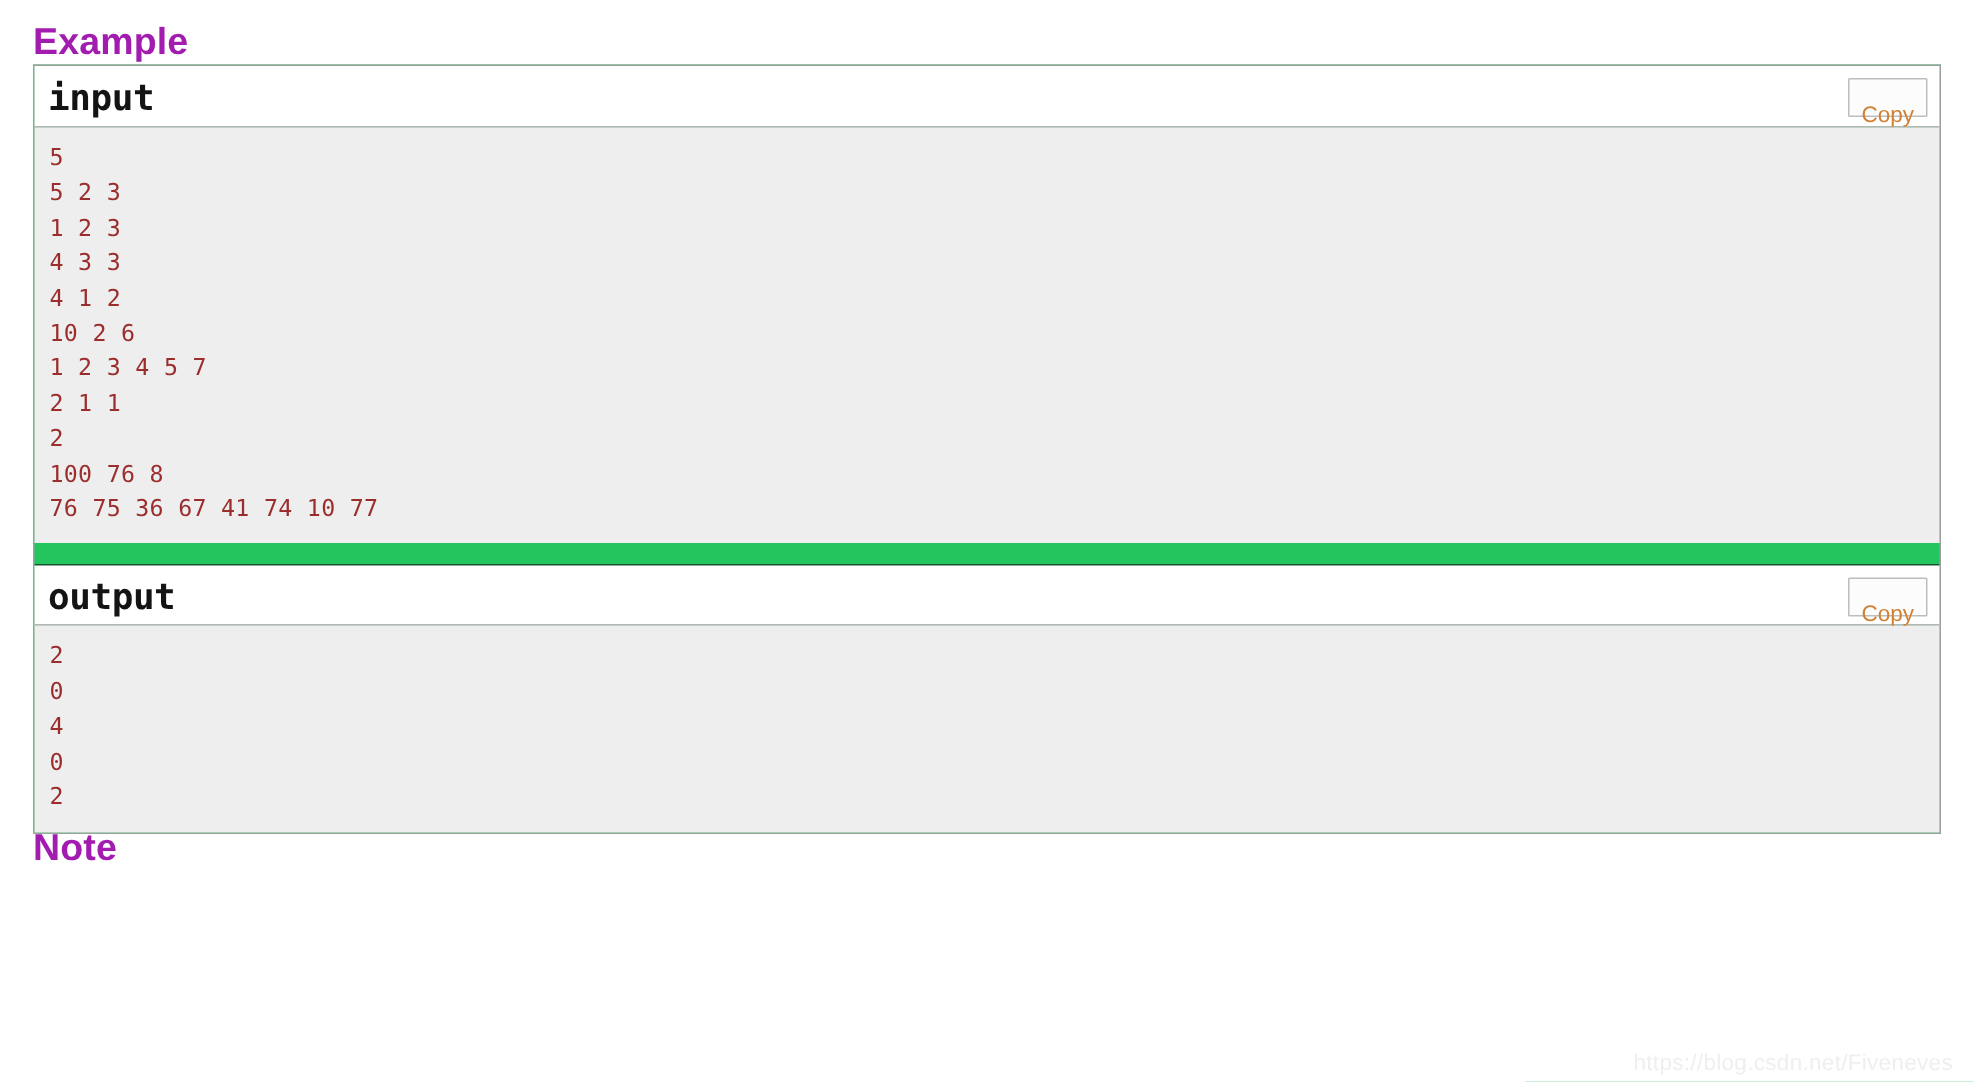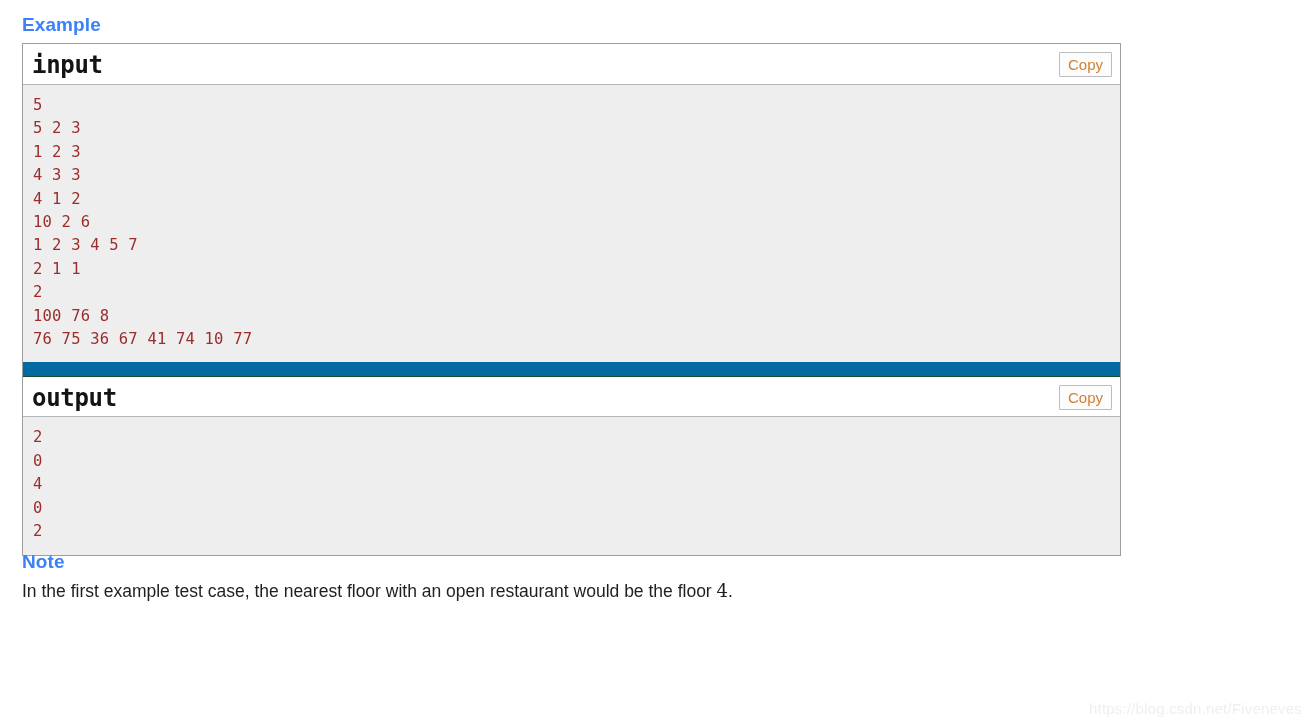--- a/index.html
+++ b/index.html
@@ -18,43 +18,43 @@
   }
 
   .page {
     position: relative;
     width: 1316px;
     height: 721px;
   }
 
   
   .section-title {
-    font-size: 19px;
+    font-size: 25px;
     font-weight: bold;
-    color: #3b82f6;
+    color: #a21caf;
     letter-spacing: 0.1px;
     margin: 0;
     padding: 0;
   }
 
   #example-title {
     position: absolute;
     left: 22px;
     top: 14px;
   }
 
   
   .sample-tests {
     position: absolute;
     left: 22px;
     top: 43px;
-    width: 1099px;
+    width: 1272px;
     border: 1px solid #9e9e9e;
     box-sizing: border-box;
-    background: #0369a1;
+    background: #22c55e;
   }
 
   .sample-block { position: relative; }
 
   .title-row {
     position: relative;
     height: 41px;
     background: #ffffff;
     border-bottom: 1px solid #b5b5b5;
     box-sizing: border-box;
@@ -75,21 +75,21 @@
     letter-spacing: -0.3px;
     line-height: 30px;
   }
 
   .copy-btn {
     position: absolute;
     right: 8px;
     top: 8px;
     height: 25px;
     min-width: 50px;
-    padding: 0 8px;
+    padding: 12px 8px;
     border: 1px solid #bdbdbd;
     background: #fcfcfc;
     color: #d08134;
     font-family: "Liberation Sans", sans-serif;
     font-size: 15px;
     line-height: 23px;
     text-align: center;
     box-sizing: border-box;
     cursor: pointer;
     border-radius: 1px;
@@ -189,23 +189,20 @@
 0
 2</pre>
     </div>
 
   </div>
 
   <h2 class="section-title" id="note-title">Note</h2>
 
   <div class="note-body">
 
-    <p class="note-p">
-      <span>In the first example test case, the nearest floor with an open restaurant would be the floor </span><span class="mathnum">4</span><span>.</span>
-    </p>
 
 
 
   </div>
 
   <div class="watermark">https://blog.csdn.net/Fiveneves</div>
 
 </div>
 
 </body></html>

